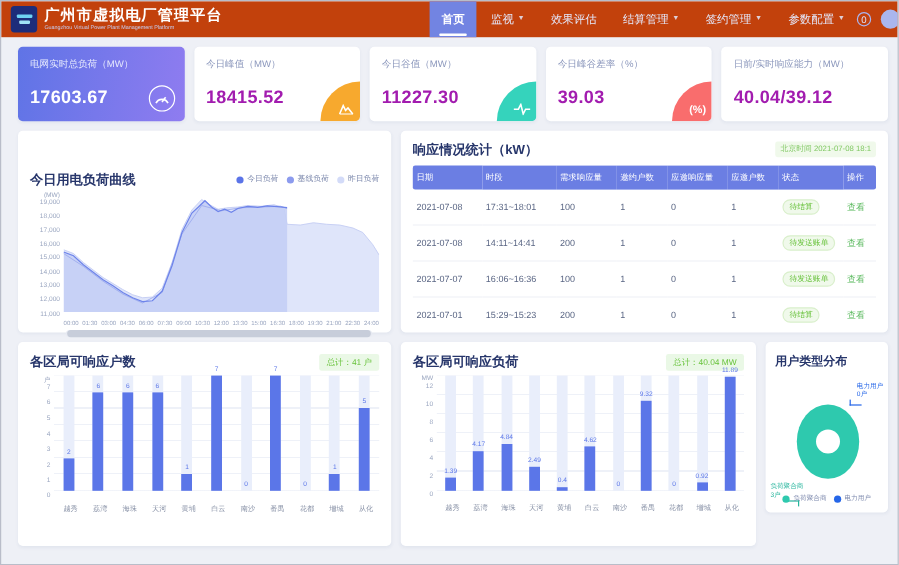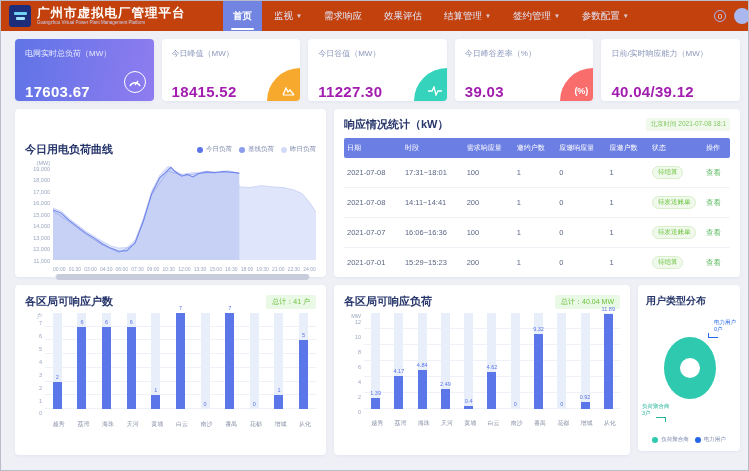--- a/index.html
+++ b/index.html
@@ -10,36 +10,36 @@
     color:#273a6e;
   }
   
   .topbar{height:30px;background:#c2410c;display:flex;align-items:center;padding:0 8px;position:relative;}
   .brand{display:flex;align-items:center;gap:6px;min-width:208px;}
   .logo{width:22px;height:22px;background:#1d2d7a;border-radius:3px;display:flex;flex-direction:column;align-items:center;justify-content:center;gap:2px;}
   .logo i{display:block;width:13px;height:3px;background:#6fd2f2;border-radius:1px;}
   .logo i:last-child{width:9px;background:#9fe2f7;}
   .brand-title{color:#fff;font-size:12.5px;font-weight:bold;letter-spacing:1px;line-height:13px;}
   .brand-sub{color:#c7d0f5;font-size:4.5px;line-height:6px;}
-  .nav{display:flex;align-items:flex-end;height:30px;gap:2px;margin-left:6px;flex:1;}
+  .nav{display:flex;align-items:flex-end;height:30px;gap:2px;margin-left:6px;flex:1;justify-content:flex-end;}
   .nav-item{color:#e4e8fb;font-size:9.5px;padding:0 10px;height:30px;display:flex;align-items:center;cursor:pointer;position:relative;white-space:nowrap;}
   .nav-item .caret{font-size:6px;margin-left:3px;opacity:.85;}
   .nav-item.active{background:#7284e2;color:#fff;font-weight:bold;}
   .nav-item.active::after{content:"";position:absolute;left:8px;right:8px;bottom:1px;height:2px;background:#fff;border-radius:1px;}
   .top-right{display:flex;align-items:center;gap:8px;margin-left:auto;}
   .notif{color:#dfe4fb;font-size:8px;width:12px;height:12px;border:1px solid #aab6f0;border-radius:50%;display:flex;align-items:center;justify-content:center;}
   .avatar{width:16px;height:16px;border-radius:50%;background:#aab6ee;margin-right:-10px;}
   
   .content{padding:8px 8px 0 14px;}
   .row{display:flex;gap:8px;}
   .card{background:#fff;border-radius:4px;box-shadow:0 1px 3px rgba(40,60,120,.06);}
   
   .kpi-row{margin-bottom:8px;}
   .kpi{flex:1;height:62px;position:relative;padding:9px 10px;overflow:hidden;}
-  .kpi-label{font-size:8px;color:#8b97bc;margin-bottom:24px;white-space:nowrap;}
+  .kpi-label{font-size:8px;color:#8b97bc;margin-bottom:14px;white-space:nowrap;}
   .kpi-value{font-size:15px;font-weight:bold;color:#a21caf;letter-spacing:.3px;}
   .kpi-primary{background:linear-gradient(100deg,#5f74e6,#8f7cf0);}
   .kpi-primary .kpi-label{color:#e6e9fd;}
   .kpi-primary .kpi-value{color:#fff;}
   .kpi-gauge{position:absolute;right:8px;bottom:8px;width:22px;height:22px;border:1.5px solid #fff;border-radius:50%;display:flex;align-items:center;justify-content:center;}
   .corner{position:absolute;right:0;bottom:0;width:33px;height:33px;border-top-left-radius:100%;display:flex;align-items:flex-end;justify-content:flex-end;padding:0 5px 5px 0;}
   .corner svg{display:block;}
   .corner .pct{color:#fff;font-size:9px;font-weight:bold;}
   
   .mid-row{margin-bottom:8px;}
@@ -77,21 +77,21 @@
   .total-badge{font-size:7px;color:#67c23a;background:#eaf8e6;padding:2px 6px;border-radius:2px;white-space:nowrap;}
   .bar-chart{display:flex;}
   .bar-yaxis{width:20px;display:flex;flex-direction:column;align-items:flex-end;padding-right:3px;}
   .bar-plot{flex:1;display:flex;justify-content:space-around;align-items:flex-end;height:96px;}
   .bar-col{position:relative;width:9px;height:96px;background:#e9eefb;}
   .bar-fill{position:absolute;bottom:0;left:0;width:9px;background:#5b76e8;}
   .bar-val{position:absolute;left:50%;transform:translateX(-50%);font-size:5.5px;color:#5b76e8;white-space:nowrap;}
   .bar-cats{display:flex;justify-content:space-around;margin-left:20px;margin-top:3px;}
   .bar-cat{font-size:6px;color:#8a93a8;width:9px;text-align:center;white-space:nowrap;}
   
-  .donut-card{flex:1;padding:9px 8px;height:166px;position:relative;}
+  .donut-card{flex:1;padding:9px 8px;height:142px;position:relative;}
   .donut-title{font-size:10px;font-weight:bold;color:#27366b;}
   .donut{position:absolute;left:26px;top:52px;width:52px;height:62px;border-radius:50%;background:#2ec9ae;}
   .donut::after{content:"";position:absolute;left:16px;top:21px;width:20px;height:20px;background:#fff;border-radius:50%;}
   .callout{position:absolute;font-size:5.5px;line-height:7px;}
   .callout.top{right:4px;top:34px;color:#2566e8;text-align:left;}
   .callout.bottom{left:4px;top:118px;color:#27b59d;text-align:left;}
   .callout .tick{display:block;width:10px;height:5px;}
   .callout.top .tick{border-left:1px solid #2566e8;border-bottom:1px solid #2566e8;margin-left:-6px;}
   .callout.bottom .tick{border-right:1px solid #27b59d;border-top:1px solid #27b59d;margin-left:14px;}
   .donut-legend{position:absolute;left:0;right:0;bottom:8px;display:flex;justify-content:center;gap:6px;}
@@ -109,21 +109,20 @@
           <i></i>
         </div>
       <div class="brand-text">
         <div class="brand-title">广州市虚拟电厂管理平台</div>
         <div class="brand-sub">Guangzhou Virtual Power Plant Management Platform</div>
       </div>
     </div>
     <nav class="nav">
         <div class="nav-item active">首页</div>
         <div class="nav-item">监视<span class="caret">▼</span></div>
-        <div class="nav-item">需求响应</div>
         <div class="nav-item">效果评估</div>
         <div class="nav-item">结算管理<span class="caret">▼</span></div>
         <div class="nav-item">签约管理<span class="caret">▼</span></div>
         <div class="nav-item">参数配置<span class="caret">▼</span></div>
       </nav>
     <div class="top-right">
       <div class="notif">0</div>
       <div class="avatar"></div>
     </div>
   </header>

